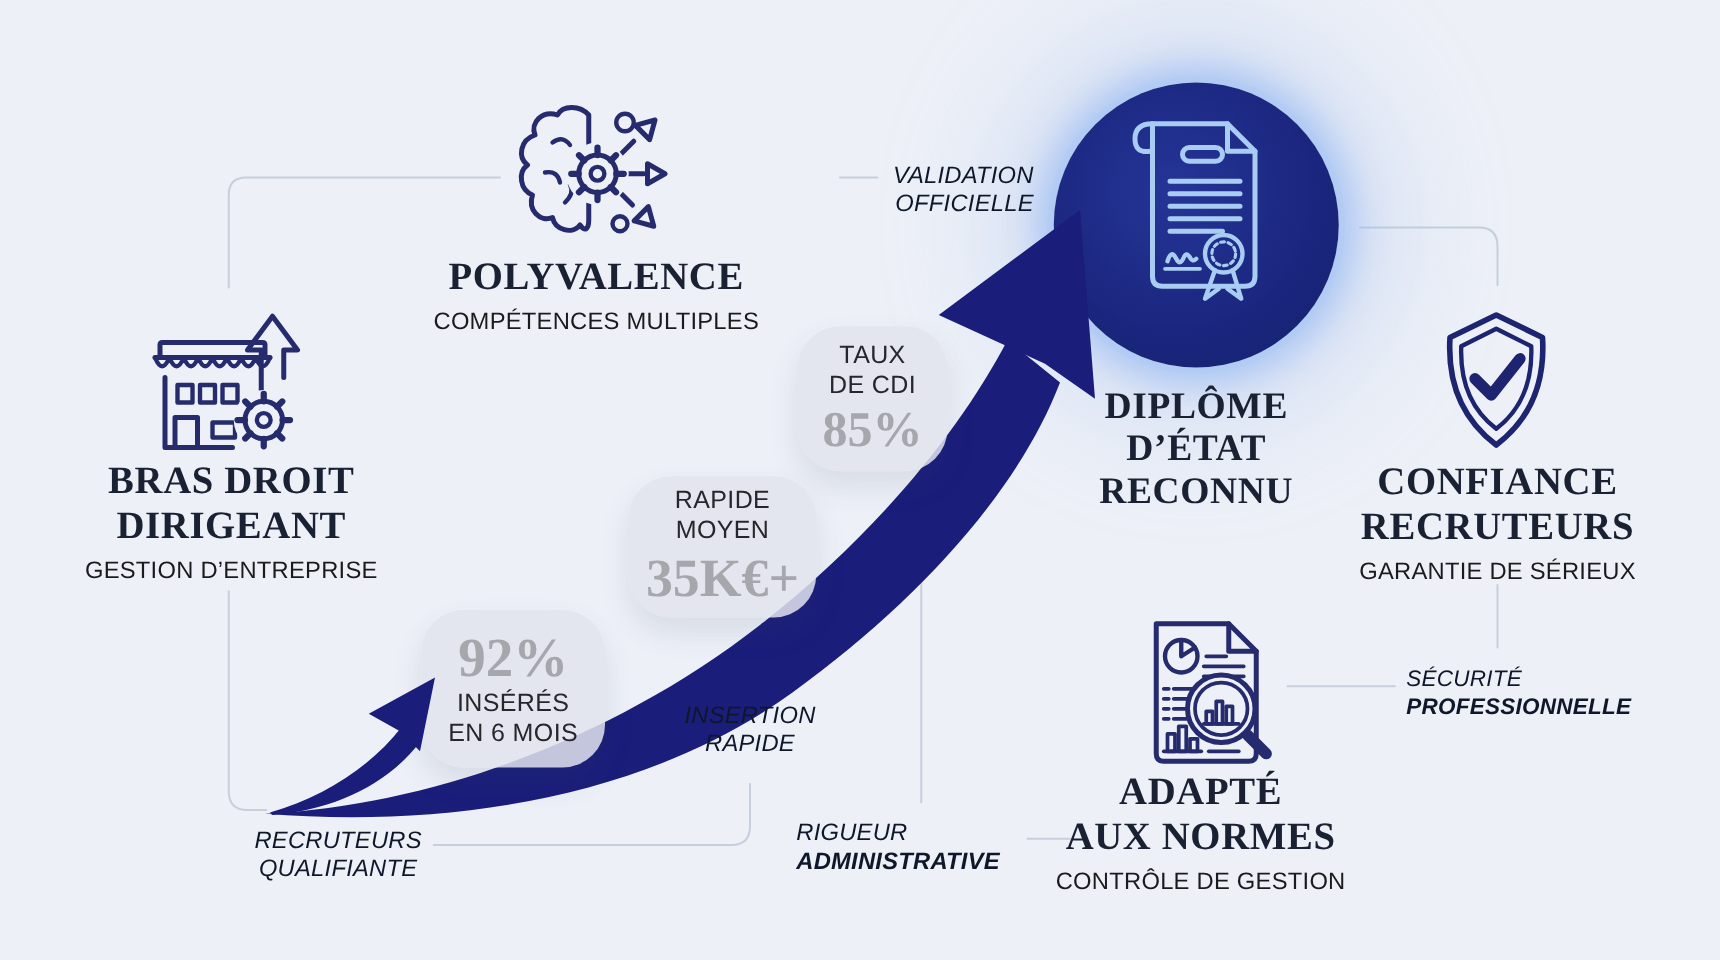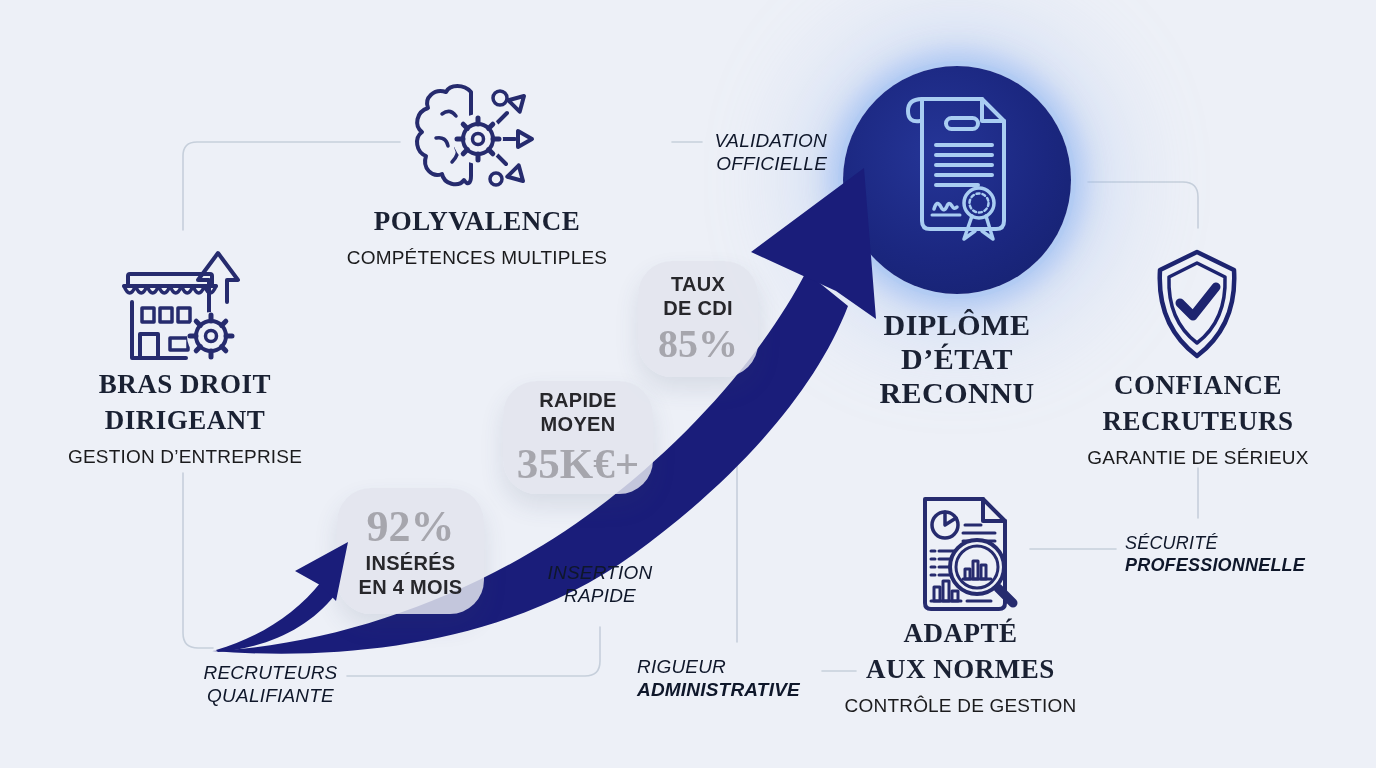--- a/index.html
+++ b/index.html
@@ -21,32 +21,32 @@
   #diploma-circle svg { position:absolute; left:39px; top:21px; }
   #arrow-layer { z-index:3; }
   #arrow2-layer { z-index:5; }
   .bubble {
     position:absolute; z-index:4;
     background:rgba(226,228,237,0.85);
     border-radius:34px;
     display:flex; flex-direction:column; align-items:center; justify-content:center;
     box-shadow:0 12px 24px rgba(60,70,110,0.12);
   }
-  .bubble .lbl { font-size:20px; line-height:24px; font-weight:700; color:#27272b; text-align:center; letter-spacing:0.3px; }
+  .bubble .lbl { font-size:20px; line-height:24px; font-weight:400; color:#27272b; text-align:center; letter-spacing:0.3px; }
   .bubble .val { font-family:"Liberation Serif","DejaVu Serif",serif; font-weight:700; color:#a6a6ad; }
   #bubble-taux    { left:638px; top:261px; width:120px; height:116px; }
   #bubble-taux .val { font-size:40px; line-height:44px; margin-top:2px; }
   #bubble-salaire { left:503px; top:381px; width:150px; height:113px; }
   #bubble-salaire .val { font-size:43px; line-height:46px; margin-top:5px; }
   #bubble-inseres { left:337px; top:488px; width:147px; height:126px; }
   #bubble-inseres .val { font-size:44px; line-height:46px; margin-bottom:1px; }
   .node { position:absolute; text-align:center; z-index:6; }
   .node .title {
     font-family:"Liberation Serif","DejaVu Serif",serif; font-weight:700;
-    font-size:27px; line-height:36px; color:#1a2133; letter-spacing:0.5px;
+    font-size:31px; line-height:36px; color:#1a2133; letter-spacing:0.5px;
   }
   .node .subtitle { font-size:19px; line-height:23px; font-weight:500; color:#1b1b1d; margin-top:7px; letter-spacing:0.2px; }
   #node-polyvalence { left:327px; top:203px; width:300px; }
   #node-bras        { left:28px;  top:366px; width:314px; }
   #node-diplome     { left:827px; top:308px; width:260px; }
   #node-diplome .title { font-size:30px; line-height:34px; }
   #node-confiance   { left:1040px; top:367px; width:316px; }
   #node-adapte      { left:808px;  top:615px; width:305px; }
   .ann { position:absolute; z-index:6; font-size:19px; line-height:23px; font-weight:500; color:#0f172a; letter-spacing:0.2px;font-style:italic; }
   #ann-validation { left:627px;  top:129px; width:200px; text-align:right; }
@@ -112,21 +112,21 @@
     <div class="val">85%</div>
   </div>
   <div class="bubble" id="bubble-salaire">
     <div class="lbl">RAPIDE</div>
     <div class="lbl">MOYEN</div>
     <div class="val">35K€+</div>
   </div>
   <div class="bubble" id="bubble-inseres">
     <div class="val">92%</div>
     <div class="lbl">INSÉRÉS</div>
-    <div class="lbl">EN 4 MOIS</div>
+    <div class="lbl">EN 6 MOIS</div>
   </div>
 
   <svg id="arrow2-layer" class="layer" width="1376" height="768" style="pointer-events:none;">
     <g fill="#1a1d7a">
       <path d="M 216 650 C 258 638, 296 614, 321 582 L 335 595 C 308 629, 266 648, 218 652 Z"></path>
       <path d="M 348 542 L 295 571 L 320 585 L 336 601 Z"></path>
     </g>
   </svg>
 
   <div class="icon" id="icon-brain">

